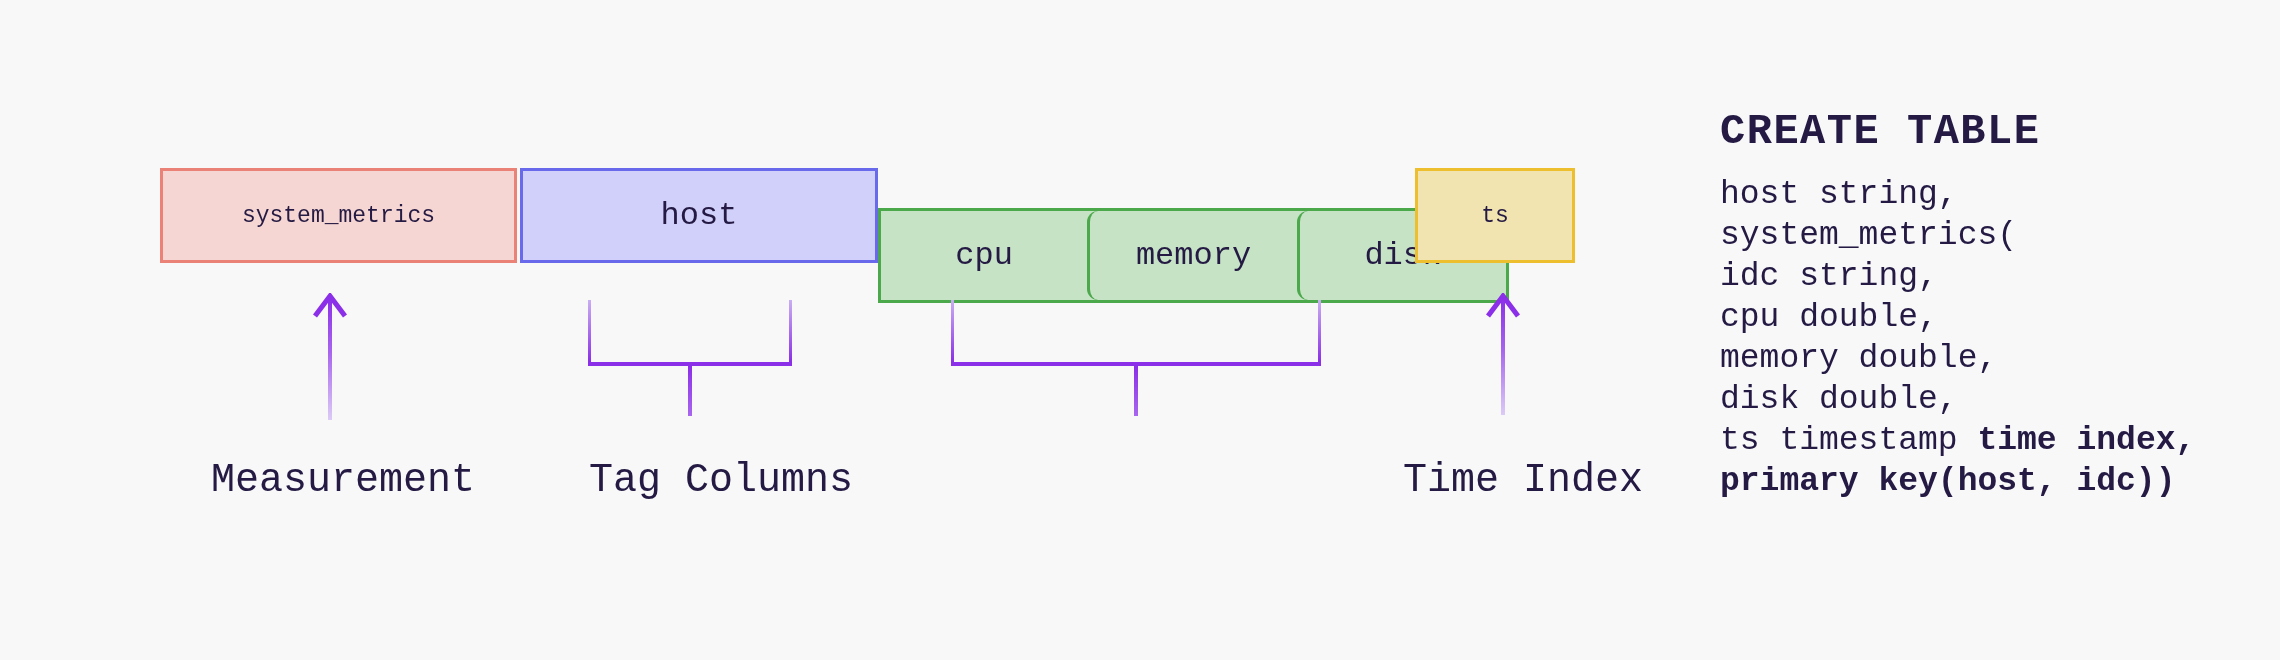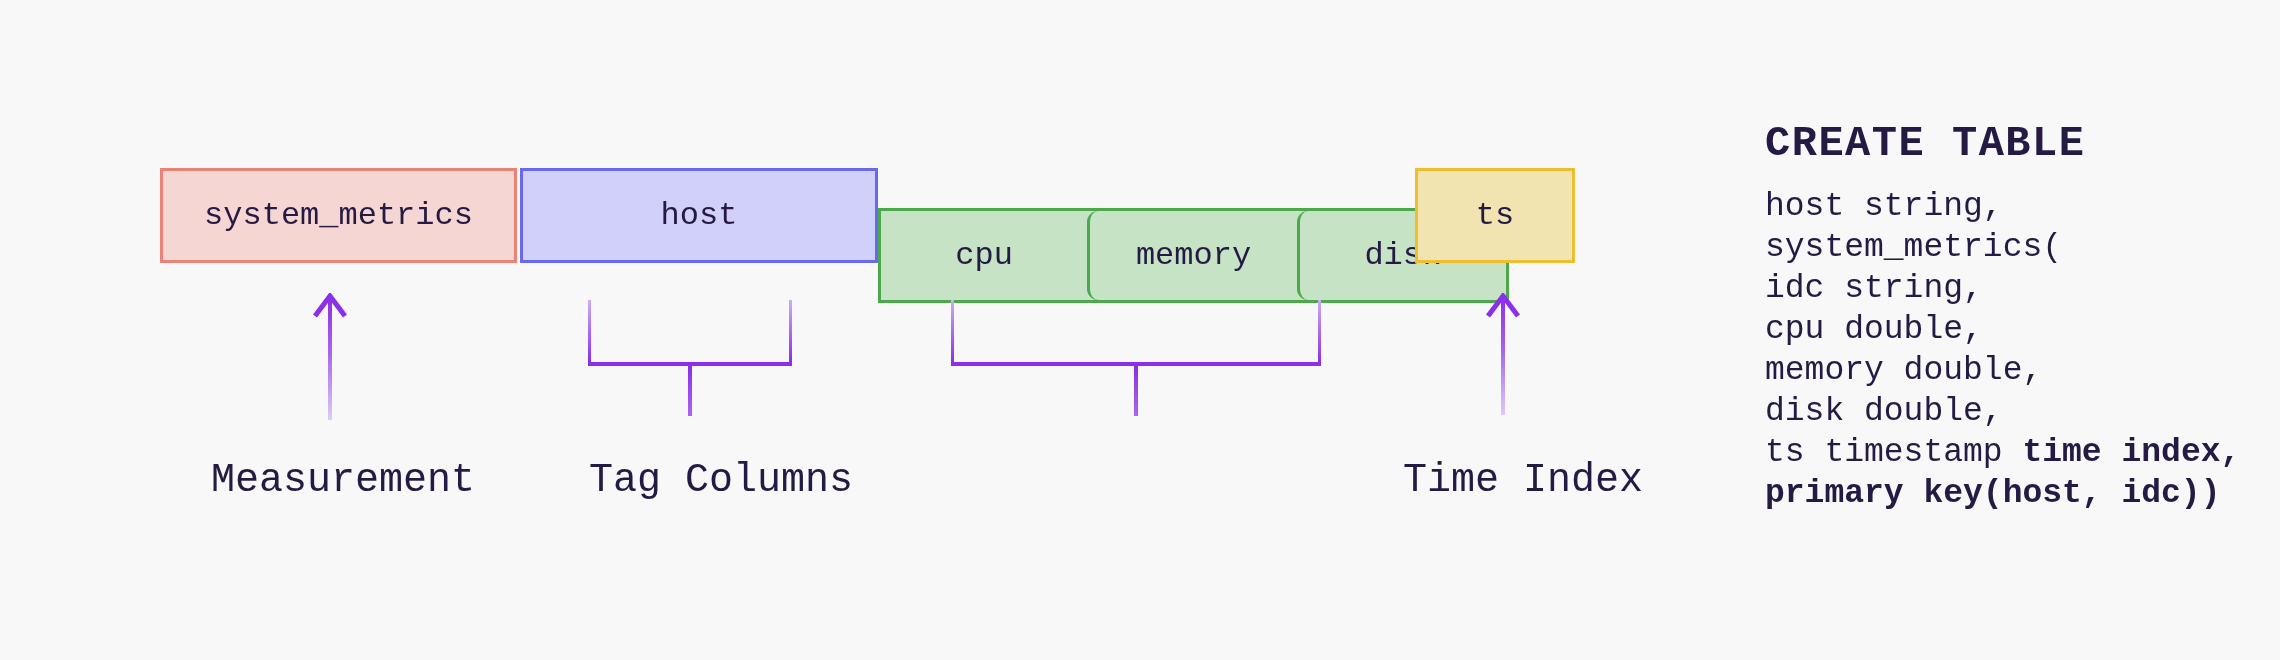--- a/index.html
+++ b/index.html
@@ -25,21 +25,21 @@
     overflow: hidden;
     font-family: "Liberation Mono", "DejaVu Sans Mono", monospace;
     color: var(--text);
   }
   .abs { position: absolute; box-sizing: border-box; }
 
   
   .cellbox {
     top: 168px; height: 95px;
     display: flex; align-items: center; justify-content: center;
-    font-size: 32px;
+    font-size: 23px;
   }
   .measurement-box {
     left: 160px; width: 357px;
     background: var(--measurement-fill);
     border: 3px solid var(--measurement-border);
   }
   .group {
     top: 168px; height: 95px;
     display: flex; align-items: stretch;
   }
@@ -95,21 +95,21 @@
 
   
   .annot {
     top: 458px;
     transform: translateX(-50%);
     font-size: 40px;
     white-space: nowrap;
   }
 
   
-  .sql { left: 1720px; top: 120px; margin-left: 45px; }
+  .sql { left: 1720px; top: 108px; }
   .sql-heading {
     font-size: 42px; font-weight: bold; letter-spacing: 1.5px;
     margin: 0 0 18px 0;
   }
   .sql-line { font-size: 33px; line-height: 41px; white-space: pre; }
   .sql-line b { font-weight: bold; }
 </style>
 </head>
 <body>
 

